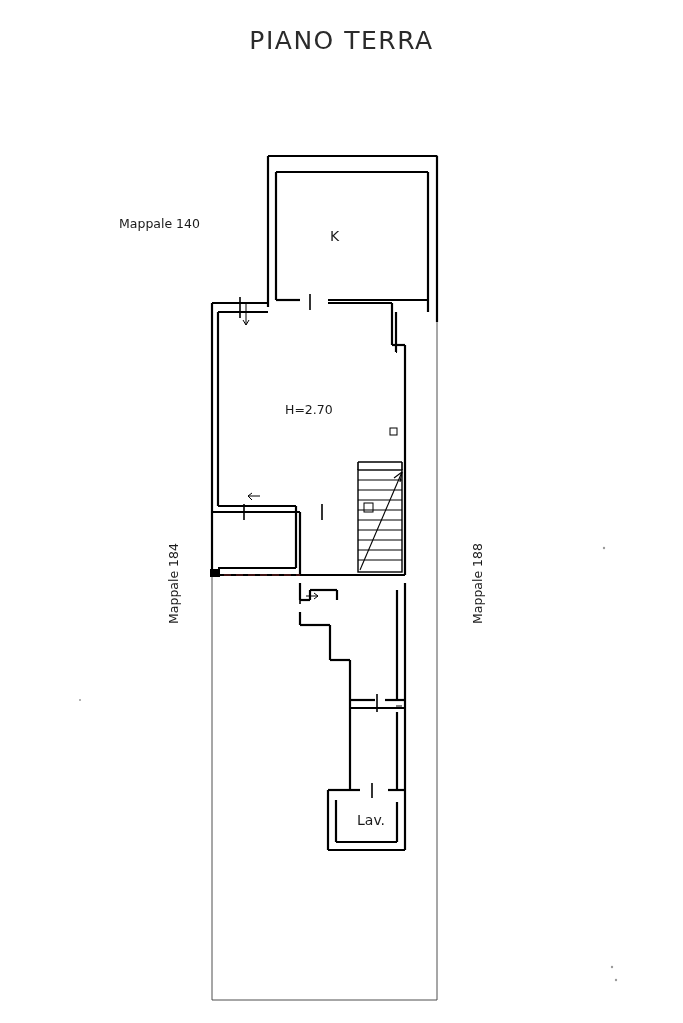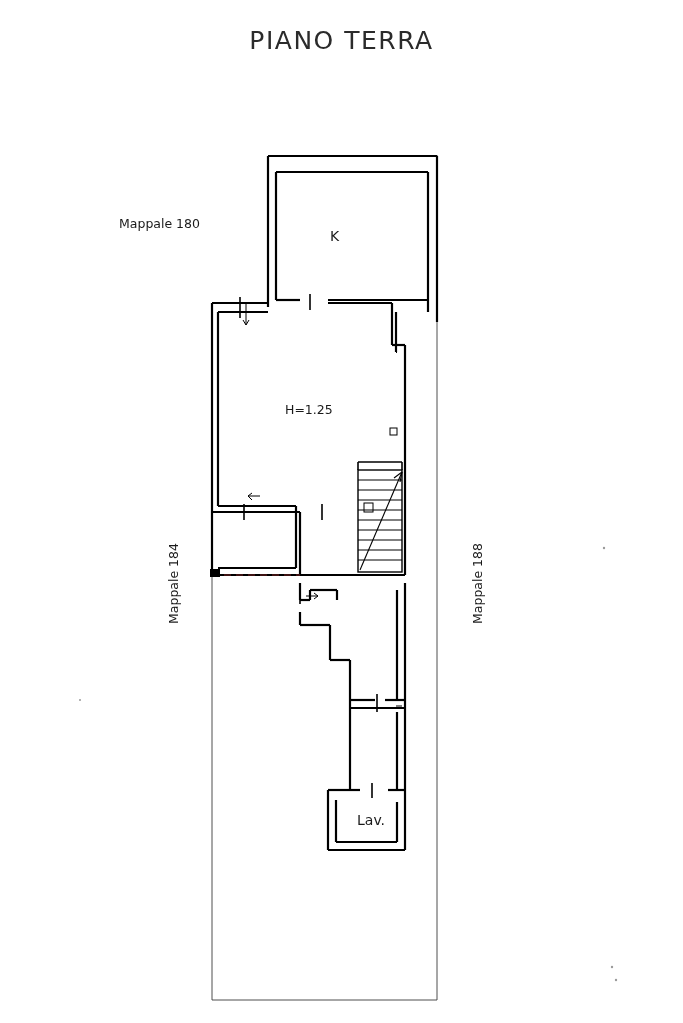--- a/index.html
+++ b/index.html
@@ -203,20 +203,20 @@
         <circle cx="616" cy="980" r="1.2"></circle>
         <circle cx="80" cy="700" r="1.0"></circle>
       </g>
 
       <g stroke="#000000" stroke-width="1.2">
         <path d="M405 583 L437 583" opacity="0"></path>
       </g>
     </g>
   </svg>
 
-  <div class="label" id="lbl-mappale180">Mappale 180</div>
+  <div class="label" id="lbl-mappale180">Mappale 140</div>
   <div class="label label-rot" id="lbl-mappale184">Mappale 184</div>
   <div class="label label-rot" id="lbl-mappale188">Mappale 188</div>
   <div class="label" id="lbl-K">K</div>
-  <div class="label" id="lbl-H">H=1.25</div>
+  <div class="label" id="lbl-H">H=2.70</div>
   <div class="label" id="lbl-Lav">Lav.</div>
 
 </div>
 
 </body></html>

